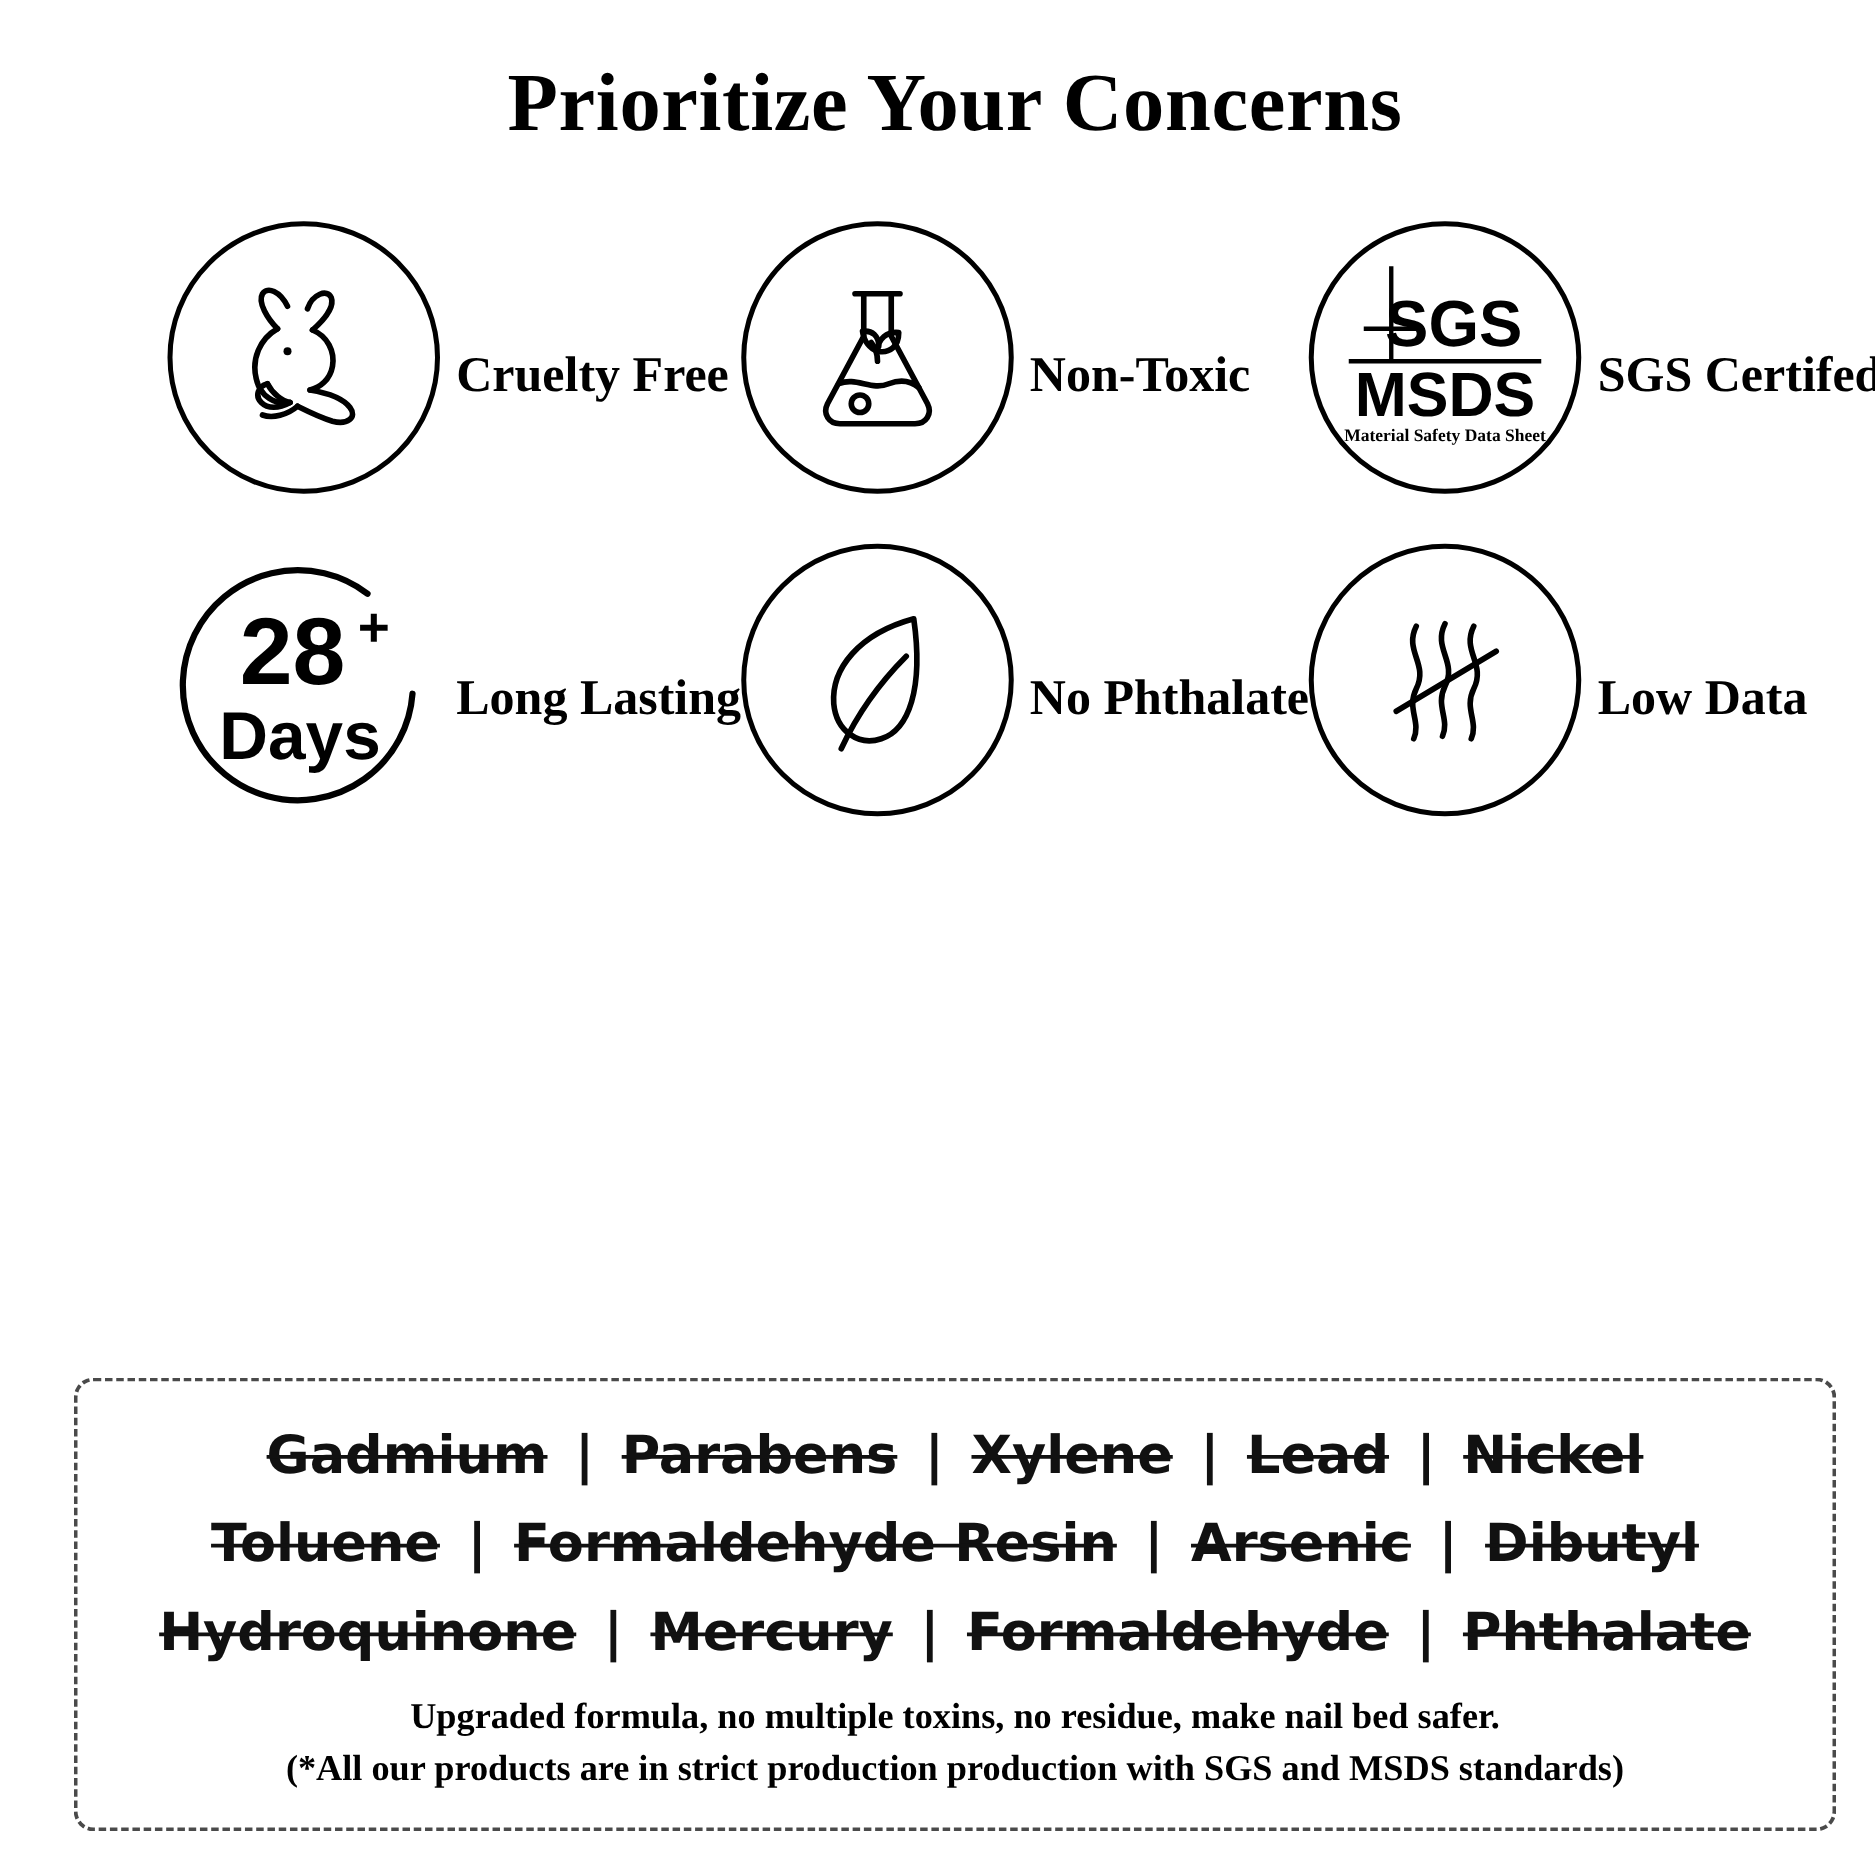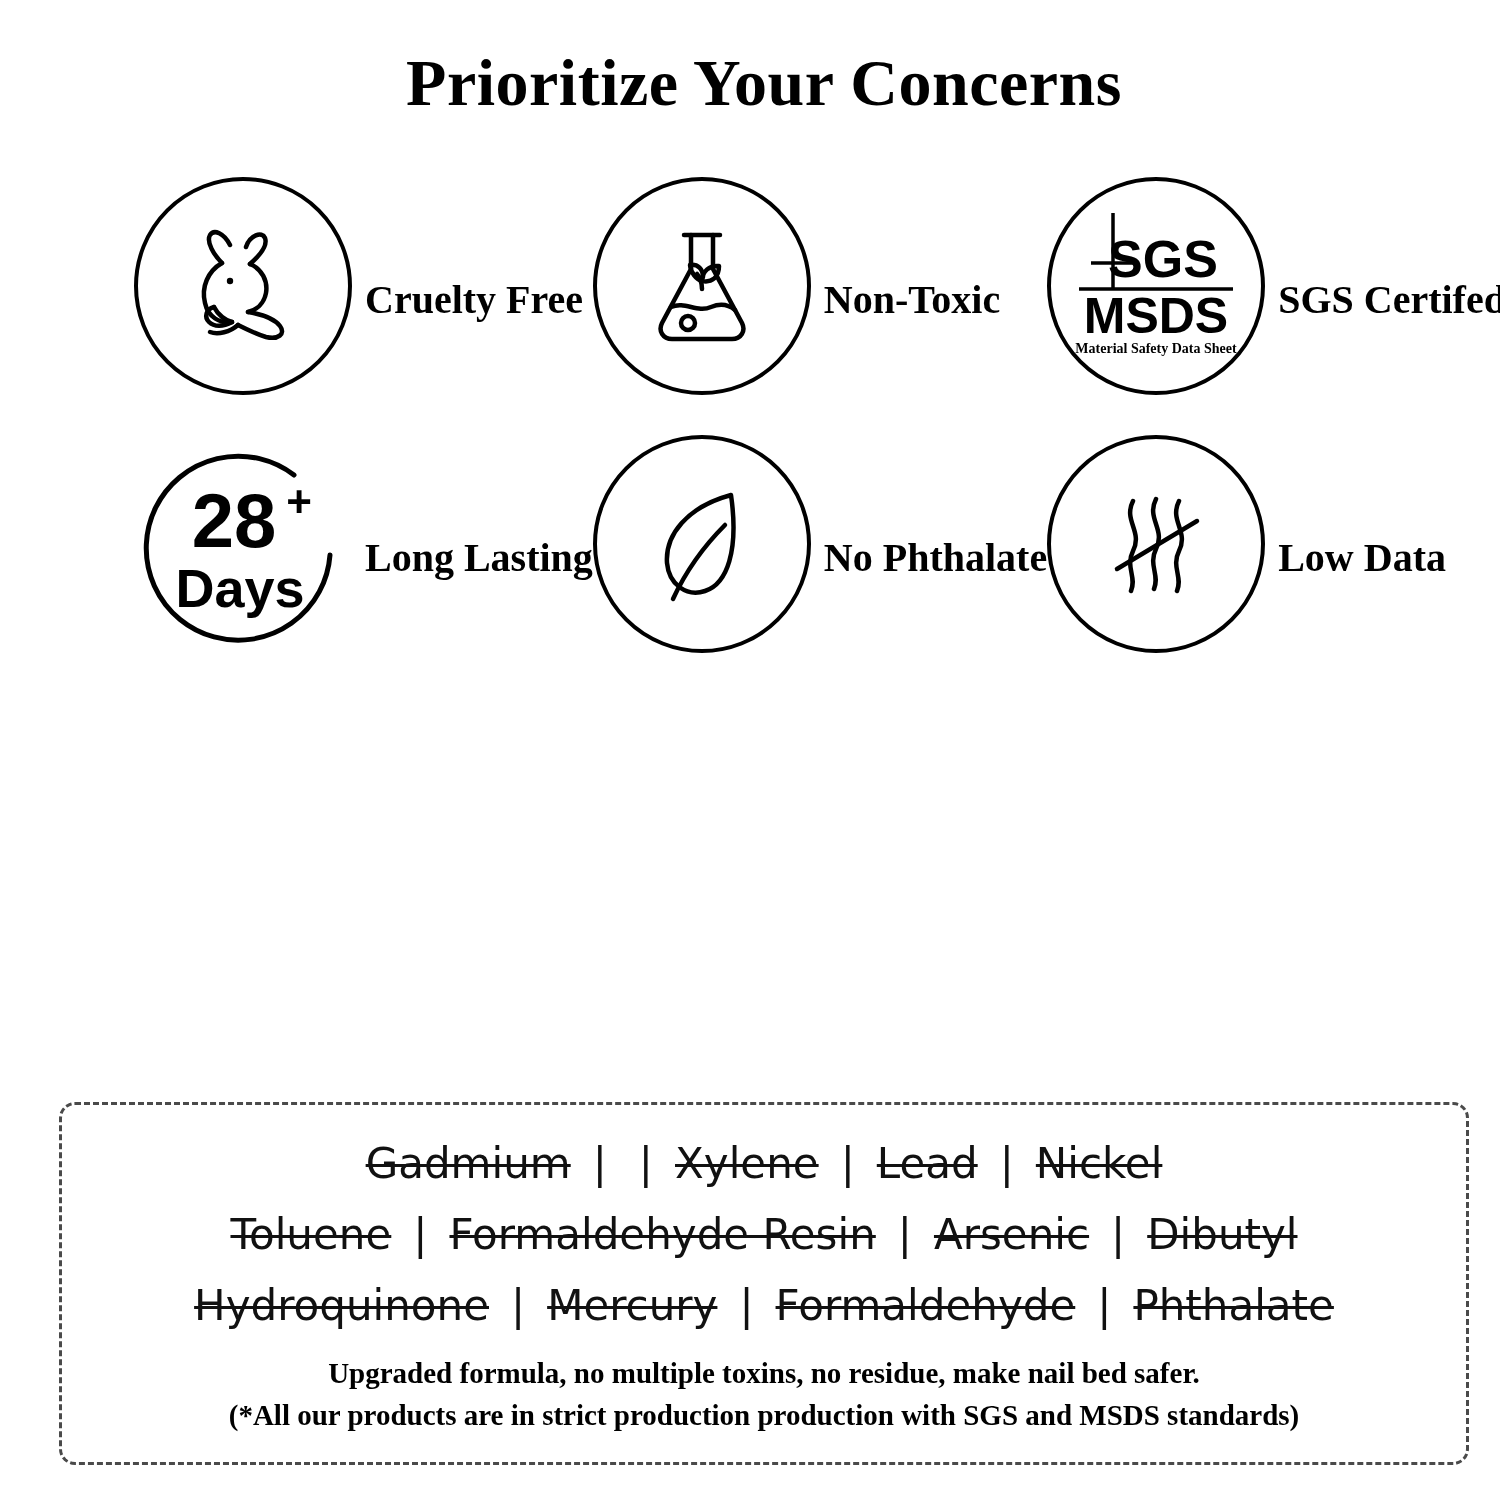--- a/index.html
+++ b/index.html
@@ -109,20 +109,21 @@
     text-align: center;
   }
   .chem-row {
     display: flex;
     justify-content: center;
     align-items: baseline;
     flex-wrap: nowrap;
     margin-bottom: 22px;
     font-size: 42px;
     color: #111;
+    font-weight: bold;
   }
   .chem {
     text-decoration: line-through;
     text-decoration-thickness: 3px;
     padding: 0 6px;
     white-space: nowrap;
   }
   .sep {
     padding: 0 16px;
     color: #111;
@@ -233,20 +234,21 @@
     </div>
 
   </div>
 
   <div class="freefrom">
     <div class="chem-rows">
 
       <div class="chem-row">
         <span class="chem">Gadmium</span>
         <span class="sep">|</span>
+        <span class="chem">Parabens</span>
         <span class="sep">|</span>
         <span class="chem">Xylene</span>
         <span class="sep">|</span>
         <span class="chem">Lead</span>
         <span class="sep">|</span>
         <span class="chem">Nickel</span>
       </div>
 
       <div class="chem-row">
         <span class="chem">Toluene</span>

